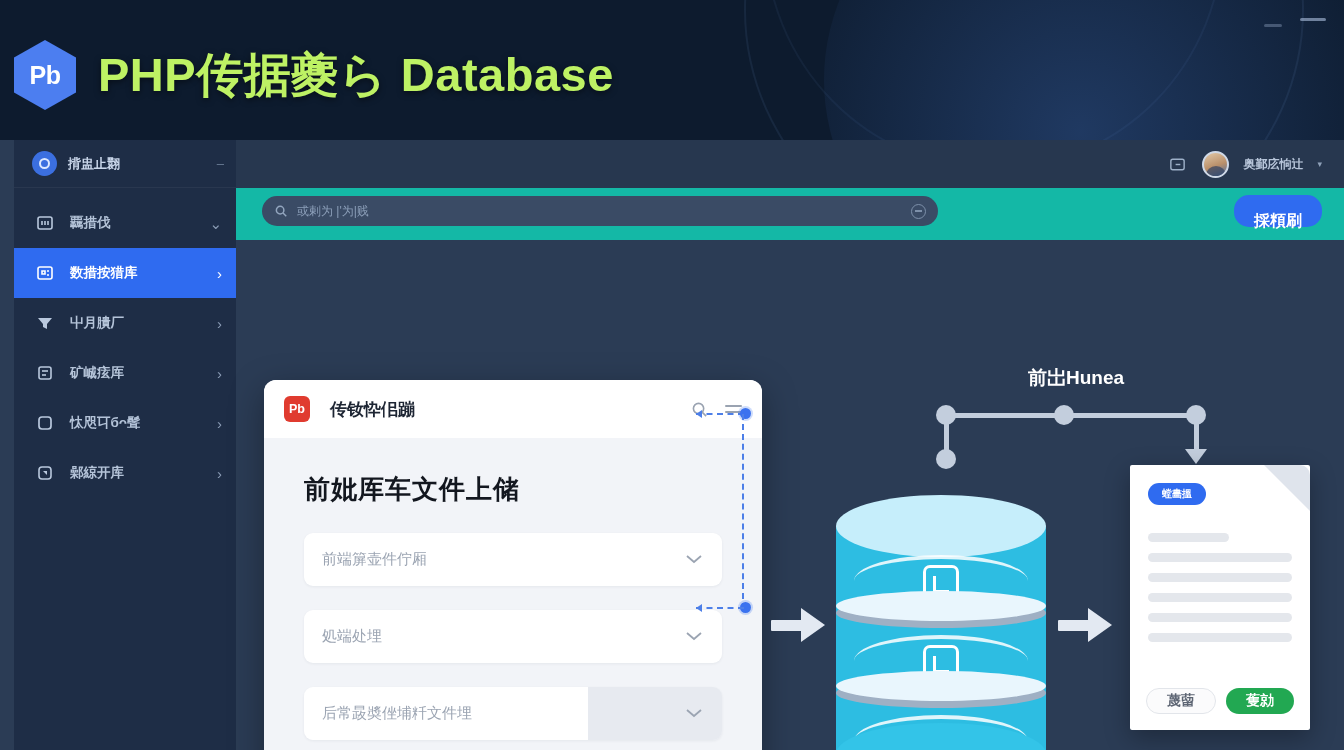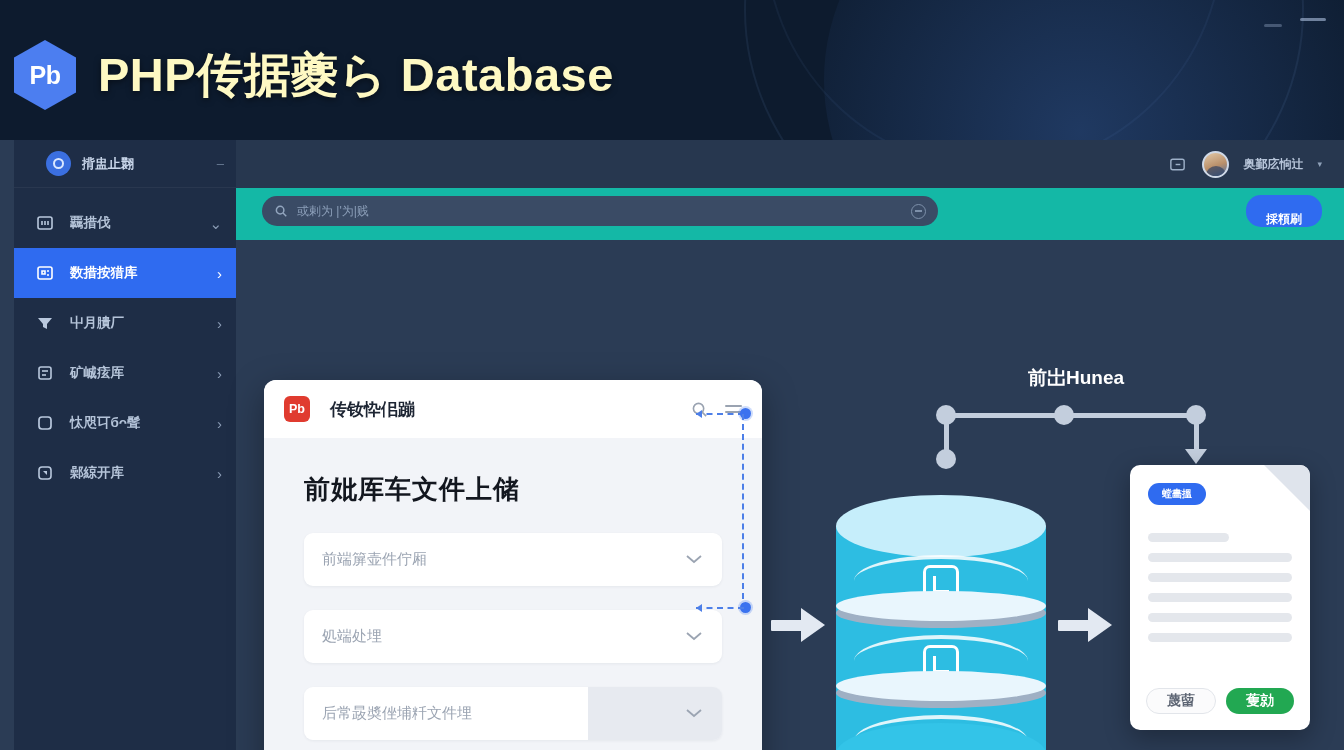--- a/index.html
+++ b/index.html
@@ -55,39 +55,39 @@
   .hexlogo .hex {
     position: absolute; inset: 0;
     background: #4c7ef0;
     clip-path: polygon(50% 0%, 100% 25%, 100% 75%, 50% 100%, 0% 75%, 0% 25%);
   }
   .hexlogo .txt {
     position: relative; z-index: 2; color: #fff;
     font-size: 25px; font-weight: bold; letter-spacing: -.5px;
   }
   .banner-title {
-    color: #fef9c3; font-size: 47px; font-weight: bold;
+    color: #bef264; font-size: 47px; font-weight: bold;
     letter-spacing: .5px; white-space: nowrap;
     text-shadow: 0 2px 6px rgba(0,0,0,.5);
   }
 
   
   .app {
     position: absolute; left: 0; top: 140px; width: 1344px; height: 610px;
     background: #2b3c55;
   }
 
   
   .sidebar {
     position: absolute; left: 14px; top: 0; width: 222px; height: 610px;
     background: #1e2d46;
   }
   .side-head {
     height: 48px; display: flex; align-items: center; gap: 11px;
-    padding: 0 12px 0 32px;
+    padding: 0 12px 0 18px;
     border-bottom: 1px solid rgba(255,255,255,.05);
   }
   .side-logo {
     width: 25px; height: 25px; border-radius: 50%;
     background: #3b6fe0; flex: 0 0 auto;
     display: flex; align-items: center; justify-content: center;
   }
   .side-logo .ring {
     width: 11px; height: 11px; border-radius: 50%;
     border: 2.5px solid #dce8ff;
@@ -159,21 +159,21 @@
   .search-clear {
     margin-left: auto; width: 15px; height: 15px; border-radius: 50%;
     border: 1.3px solid #7d90aa; display: flex; align-items: center; justify-content: center;
   }
   .search-clear i {
     display: block; width: 7px; height: 1.3px; background: #7d90aa;
   }
   .primary-btn {
     position: absolute; right: 22px; top: 7px;
     background: #2f6bf0; color: #fff; border: none; border-radius: 15px;
-    height: 30px; padding: 16px 20px; font-size: 12px; font-weight: bold;
+    height: 30px; padding: 16px 20px; font-size: 16px; font-weight: bold;
     filter: blur(.35px); cursor: pointer;
     font-family: Liberation Serif, serif;
   }
 
   
   .canvas {
     position: absolute; left: 236px; top: 100px; right: 0; bottom: 0;
     background: #2b3c55;
   }
 
@@ -310,21 +310,21 @@
   }
   .nc-label {
     position: absolute; left: 700px; top: 125px; width: 280px;
     text-align: center; color: #ffffff; font-size: 19px; font-weight: bold;
     filter: blur(.35px);
   }
 
   
   .doc {
     position: absolute; left: 894px; top: 225px; width: 180px; height: 265px;
-    background: #ffffff; border-radius: 10px;
+    background: #ffffff; border-radius: 2px;
     box-shadow: 0 8px 26px rgba(0,0,0,.30);
   }
   .doc-fold {
     position: absolute; right: 0; top: 0; width: 46px; height: 46px;
     background: #dfe4ec;
     clip-path: polygon(100% 0, 100% 100%, 0 0);
     border-top-right-radius: 10px;
   }
   .doc-badge {
     position: absolute; left: 18px; top: 18px;

